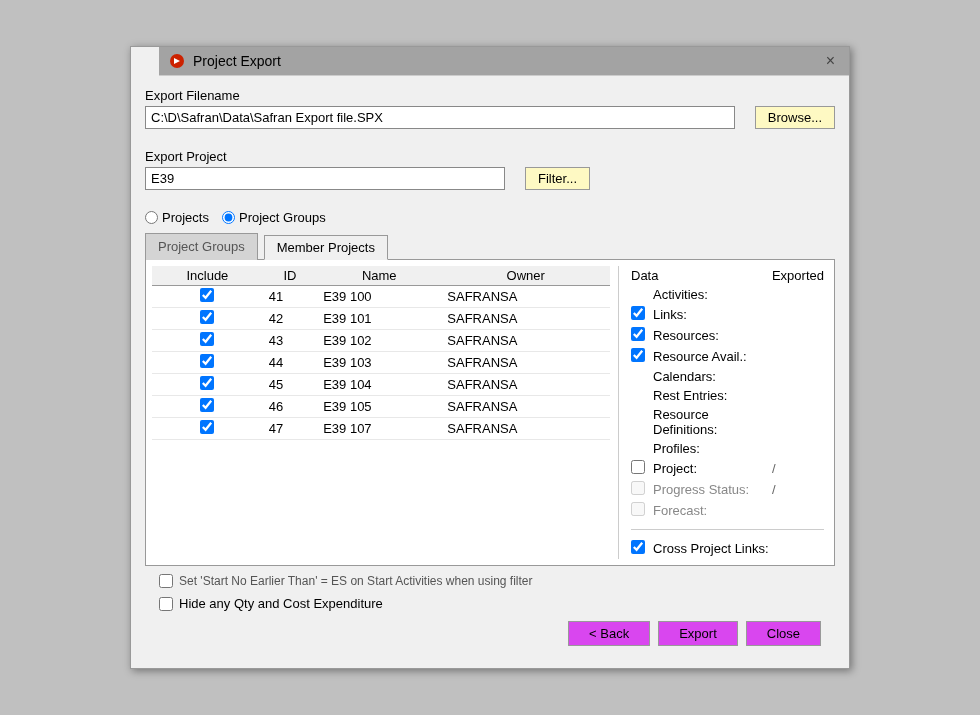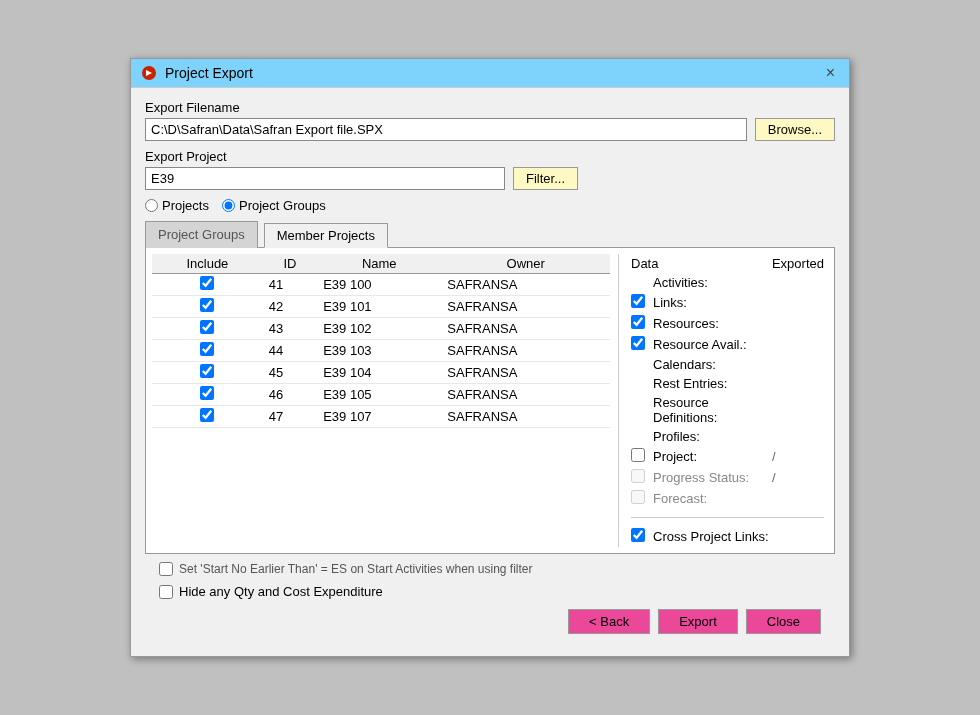--- a/index.html
+++ b/index.html
@@ -14,26 +14,27 @@
       height: 715px;
     }
     .dialog {
       background: #f0f0f0;
       border: 1px solid #999;
       box-shadow: 2px 2px 8px rgba(0,0,0,0.4);
       width: 720px;
       padding: 0;
     }
     .title-bar {
-      background: #7dd3fc;
+      background: #a3a3a3;
       border-bottom: 1px solid #ccc;
       padding: 6px 10px;
       display: flex;
       align-items: center;
       justify-content: space-between;
+      margin-left: 28px;
     }
     .title-bar-left {
       display: flex;
       align-items: center;
       gap: 8px;
     }
     .title-icon {
       width: 16px;
       height: 16px;
     }
@@ -55,22 +56,22 @@
       padding: 12px 14px;
     }
     .field-label {
       font-size: 13px;
       color: #000;
       margin-bottom: 3px;
     }
     .row-input {
       display: flex;
       align-items: center;
-      gap: 8px;
-      margin-bottom: 8px;
+      gap: 20px;
+      margin-bottom: 20px;
     }
     .text-input {
       background: white;
       border: 1px solid #888;
       padding: 3px 5px;
       font-size: 13px;
       flex: 1;
     }
     .btn {
       background: #fef9c3;
@@ -190,21 +191,21 @@
       margin-bottom: 10px;
       font-size: 13px;
     }
     .action-buttons {
       display: flex;
       justify-content: flex-end;
       gap: 8px;
       padding-bottom: 10px;
     }
     .action-btn {
-      background: #ec4899;
+      background: #d946ef;
       border: 1px solid #999;
       padding: 4px 20px;
       font-size: 13px;
       cursor: pointer;
       min-width: 70px;
     }
     input[type="checkbox"] {
       width: 14px;
       height: 14px;
       cursor: pointer;

